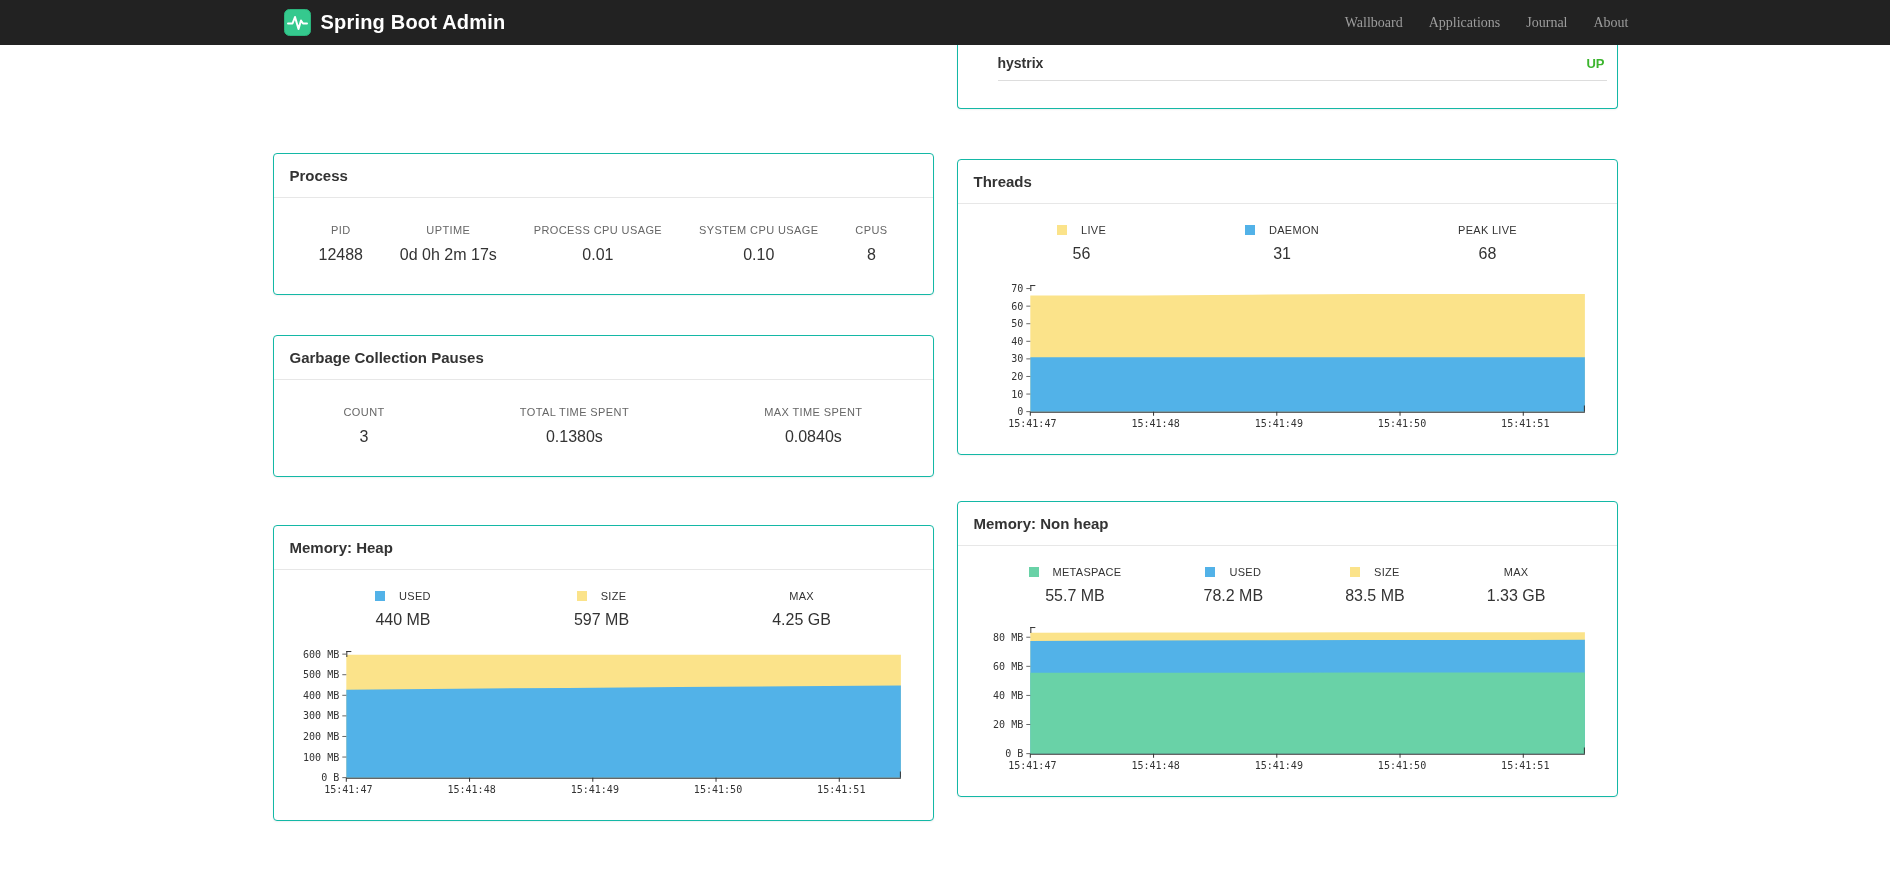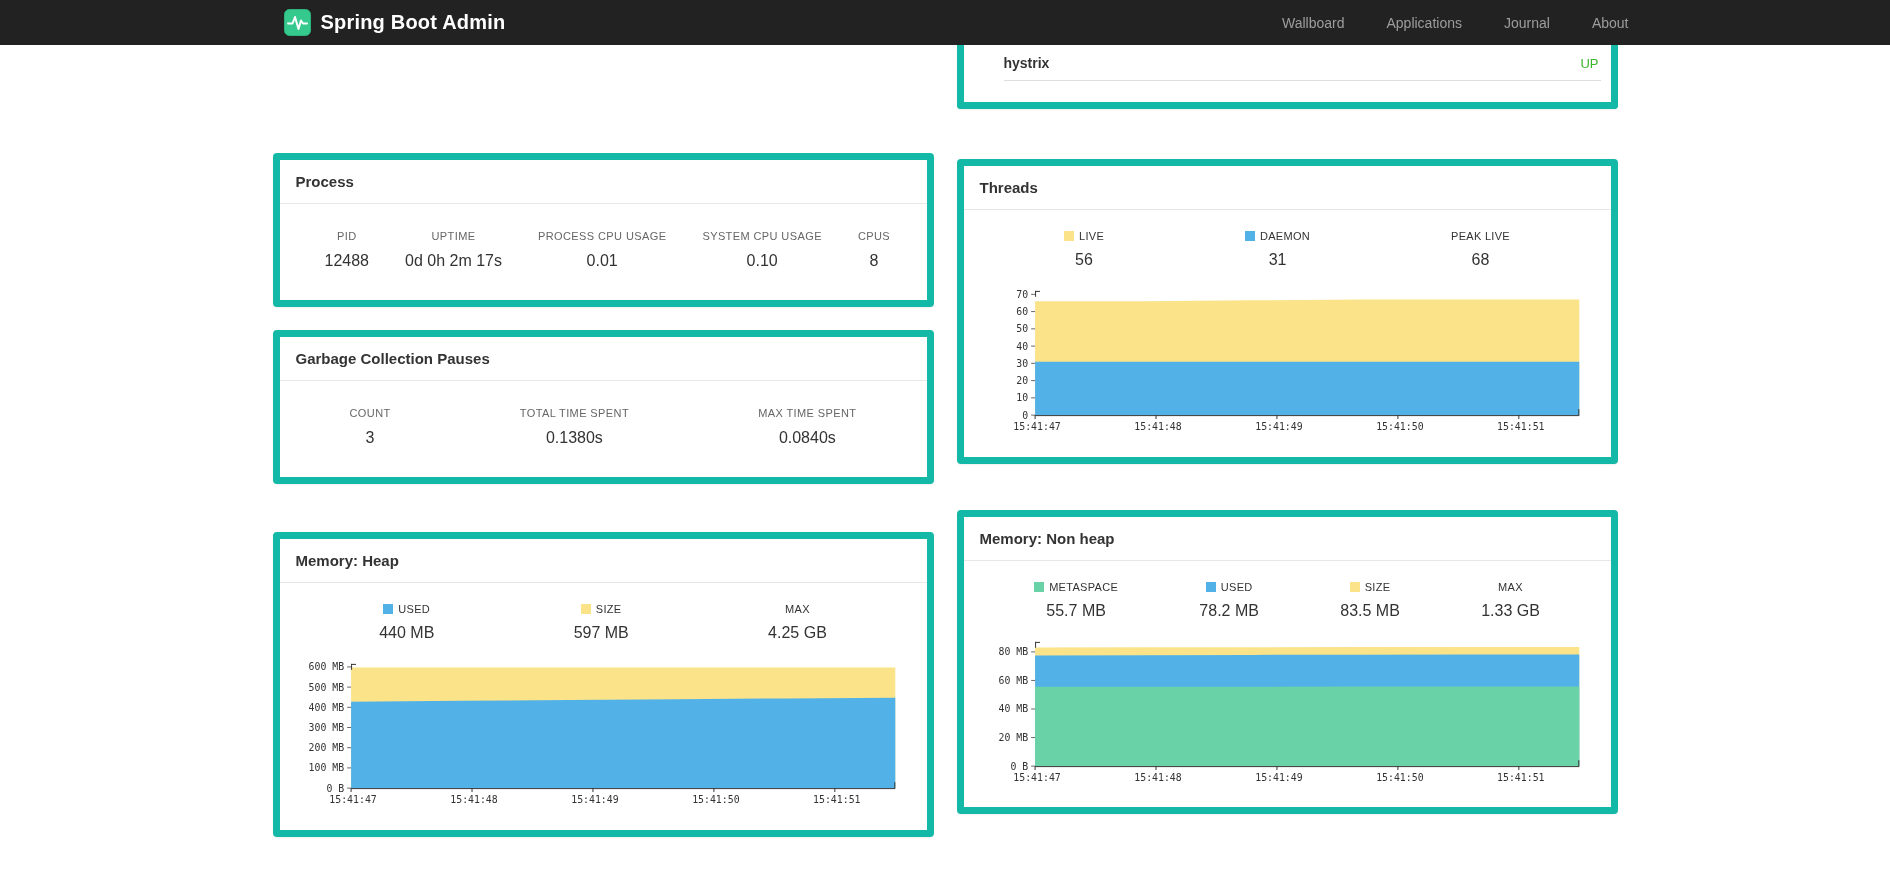--- a/index.html
+++ b/index.html
@@ -12,36 +12,36 @@
   }
   
   .navbar { height: 45px; background: #222; padding-left: 22px; }
   .nav-inner {
     width: 1345px; margin: 0 auto; height: 100%;
     display: flex; align-items: center;
   }
   .brand { display: flex; align-items: center; gap: 10px; cursor: pointer; }
   .brand-logo { width: 27px; height: 27px; display: block; }
   .brand-title { color: #fff; font-size: 20px; font-weight: 700; letter-spacing: .2px; }
-  .nav-links { margin-left: auto; display: flex; gap: 42px; }
+  .nav-links { margin-left: auto; display: flex; gap: 26px; font-family: Liberation Serif, serif; }
   .nav-link { color: #9d9d9d; font-size: 14px; cursor: pointer; }
 
   
   .container {
     width: 1345px; margin: 0 auto;
     display: flex; gap: 23px; align-items: flex-start;
     padding-bottom: 70px;
   }
   .col { flex: 1; min-width: 0; }
   .col-left { padding-top: 108px; }
 
   
   .card {
     background: #fff;
-    border: 7px solid #14b8a6;
+    border: 1px solid #14b8a6;
     border-radius: 4px;
     box-shadow: 0 1px 2px rgba(0,0,0,.06);
   }
   .card-header {
     padding: 13px 16px;
     font-size: 15px; font-weight: 700; color: #333;
     border-bottom: 1px solid #e7e7e7;
   }
 
   
@@ -51,24 +51,24 @@
     height: 64px;
     overflow: hidden;
   }
   .health-row {
     margin: 0 10px 0 40px;
     padding: 10px 2px 9px 0;
     border-bottom: 1px solid #ddd;
     display: flex; justify-content: space-between; align-items: center;
     font-size: 14px; font-weight: 700;
   }
-  .health-status { font-size: 13px; font-weight: 400; }
+  .health-status { font-size: 13px; font-weight: 700; }
 
   .card-threads { margin-top: 50px; }
-  .card-gc { margin-top: 23px; }
+  .card-gc { margin-top: 40px; }
   .card-heap { margin-top: 48px; }
   .card-nonheap { margin-top: 46px; }
 
   
   .metric-row {
     display: flex; justify-content: space-between;
     padding: 26px 45px 30px 45px;
     gap: 36px;
   }
   .metric-row.gc { padding: 26px 70px 30px 70px; }
@@ -78,21 +78,21 @@
   }
   .metric-value { font-size: 16px; color: #333; margin-top: 10px; white-space: nowrap; }
 
   
   .legend {
     display: flex; justify-content: space-around;
     padding: 20px 30px 4px 30px;
   }
   .legend-item { text-align: center; }
   .legend-head {
-    display: flex; align-items: center; justify-content: center; gap: 5px;
+    display: flex; align-items: center; justify-content: center; gap: 14px;
   }
   .legend-sq { width: 10px; height: 10px; display: inline-block; }
   .legend-label { font-size: 11px; color: #333; letter-spacing: .3px; white-space: nowrap; }
   .legend-value { font-size: 16px; color: #333; margin-top: 9px; }
 
   
   .chart-wrap { padding: 10px 10px 12px 6px; }
   .chart-wrap svg { display: block; width: 100%; height: auto; }
 </style>
 </head>

